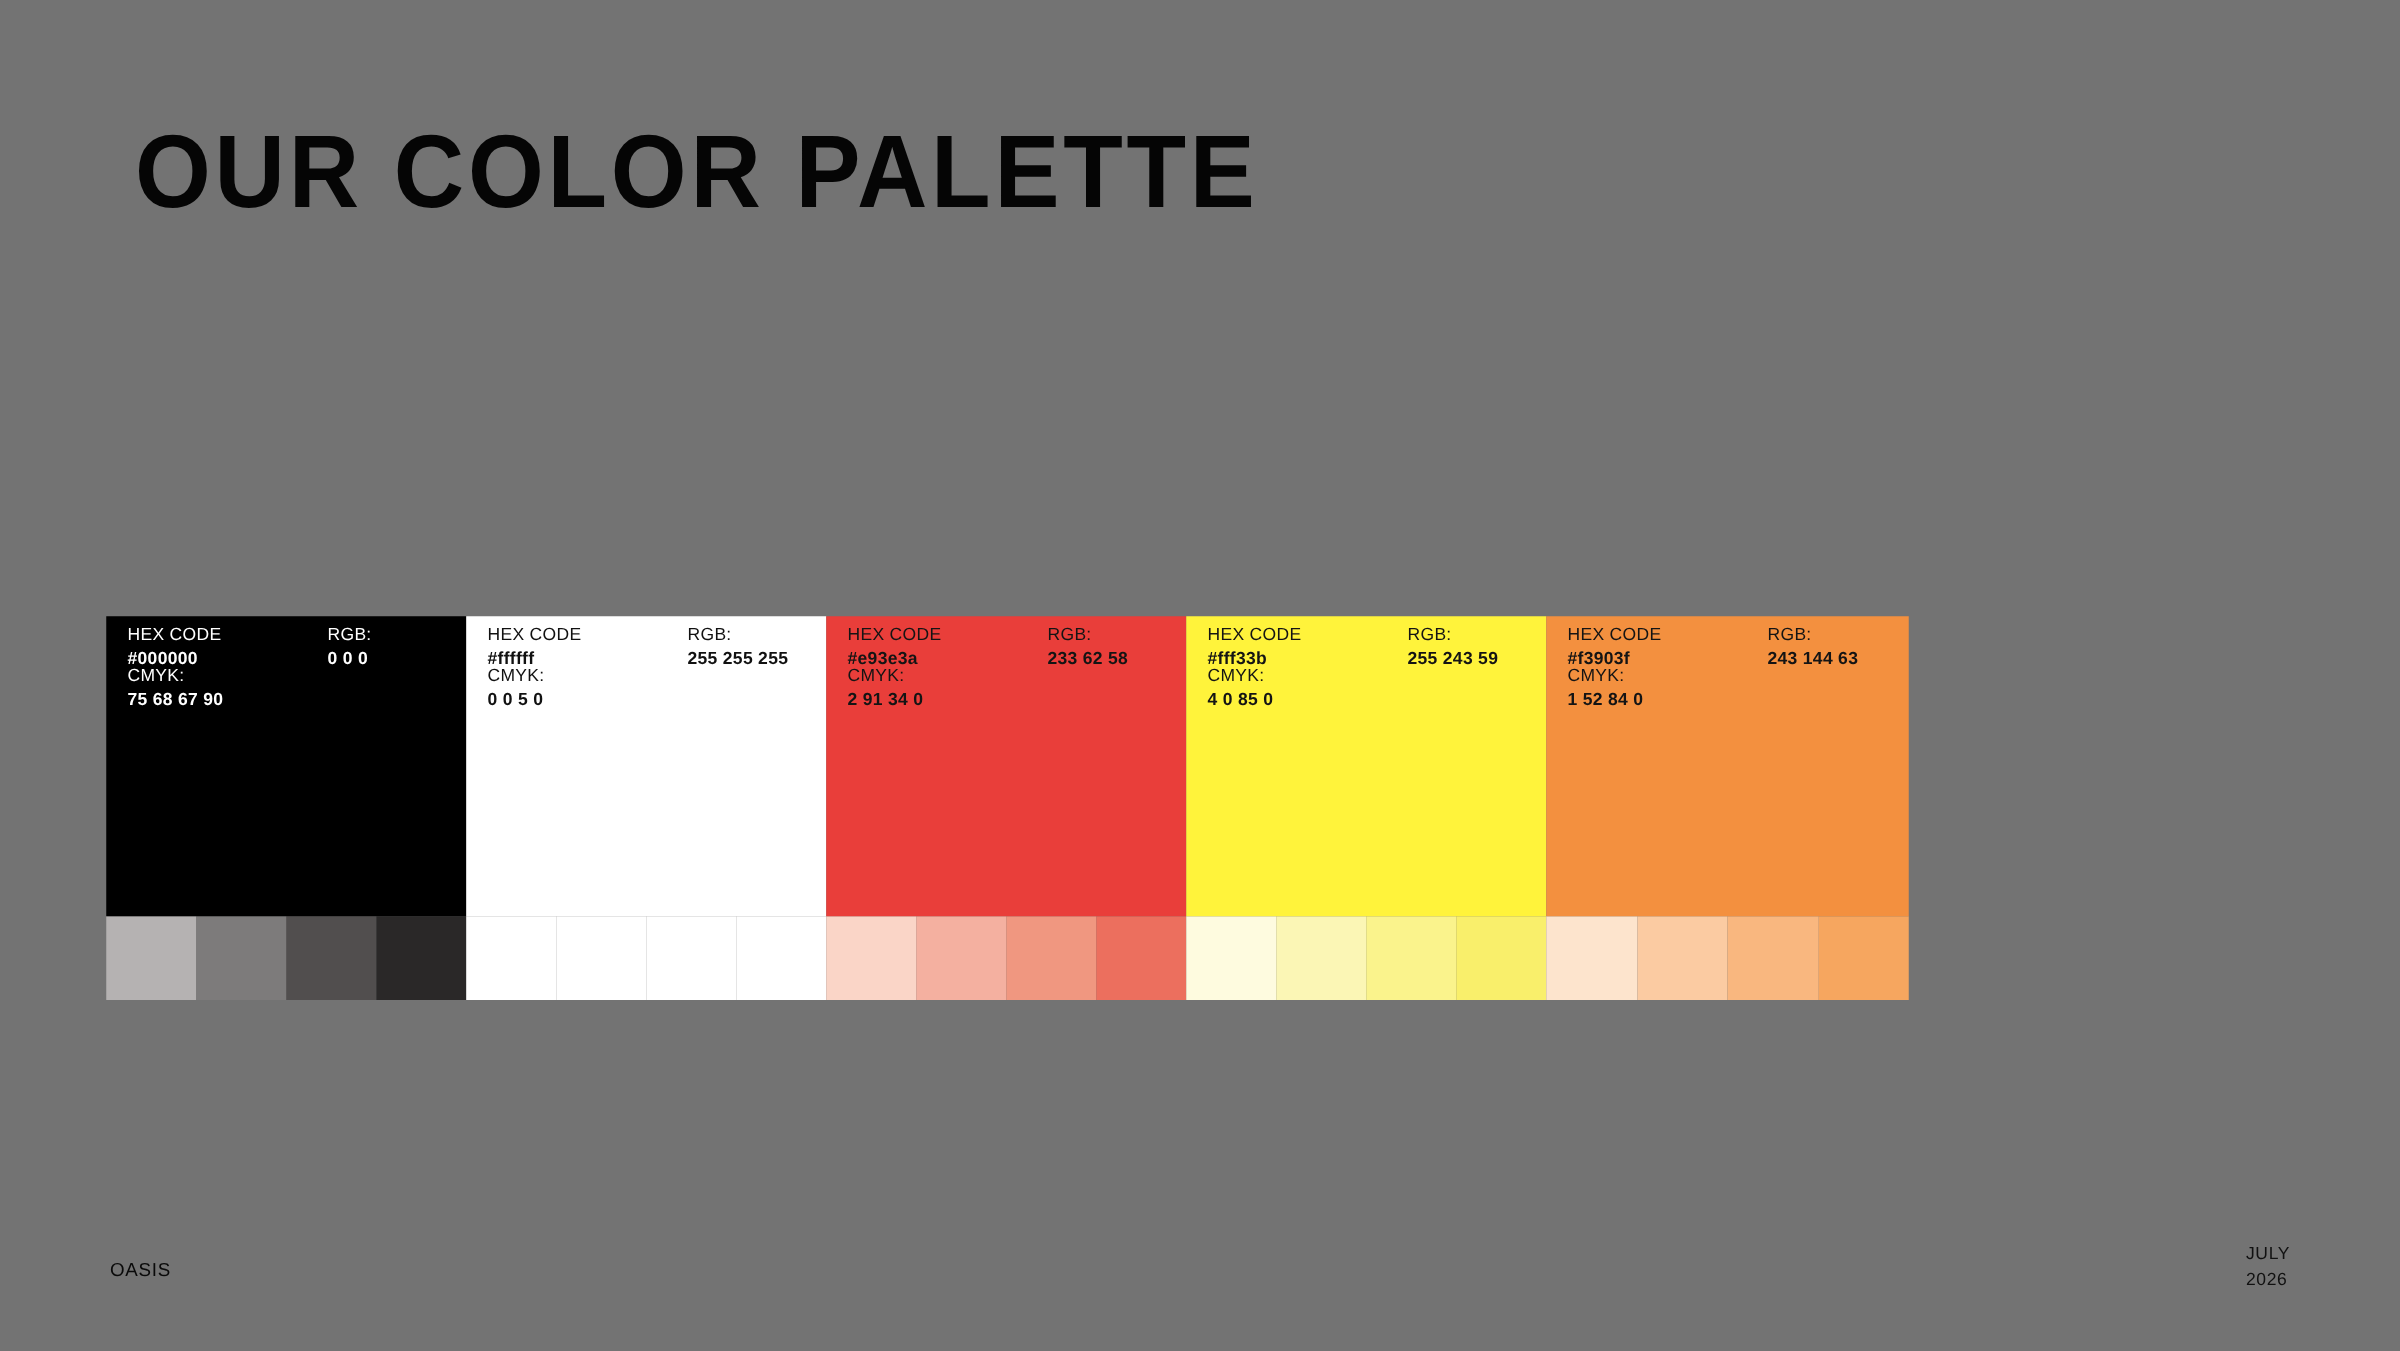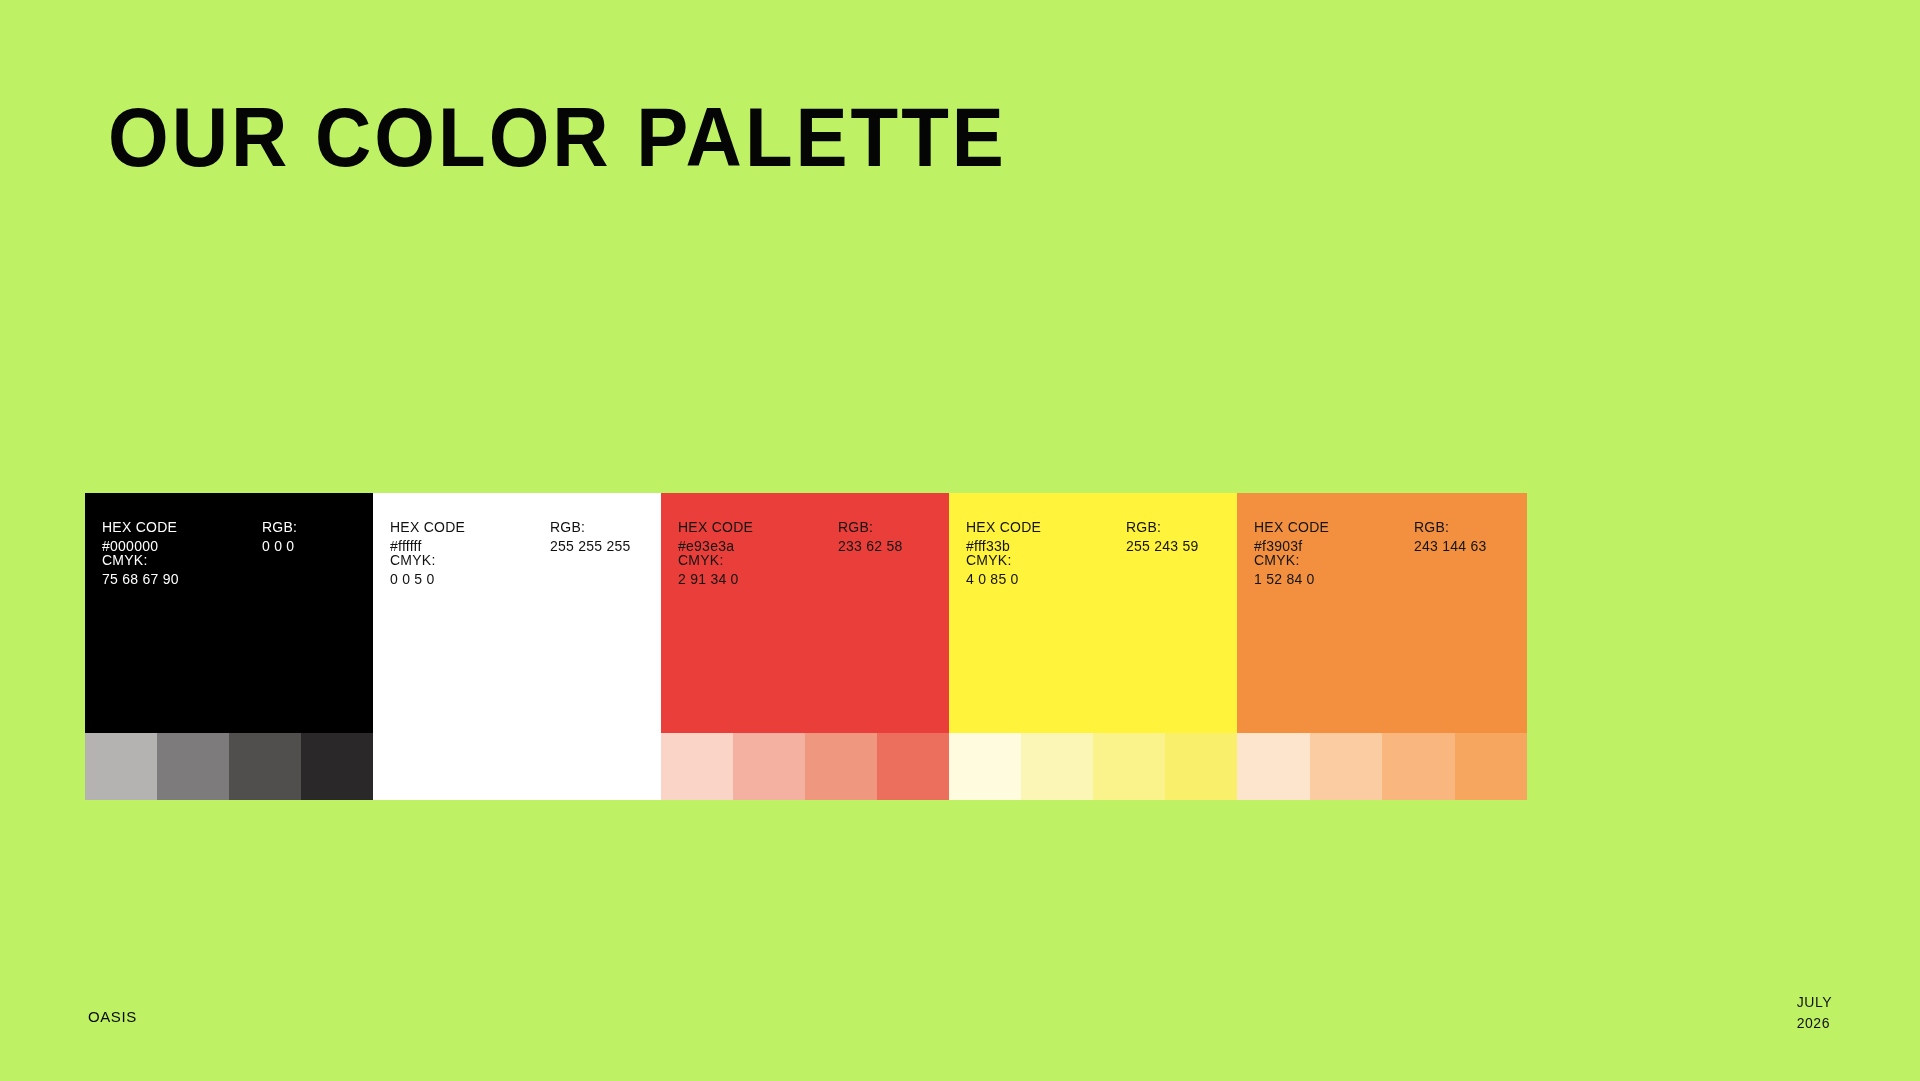--- a/index.html
+++ b/index.html
@@ -2,21 +2,21 @@
 <html><head>
 <meta charset="utf-8">
 <style>
   * { margin:0; padding:0; box-sizing:border-box; }
   html, body {
     width:1920px; height:1081px;
     background:#ffffff;
     font-family:"Liberation Sans", sans-serif;
     overflow:hidden;
   }
-  .page { position:relative; width:1920px; height:1081px; background:#bef264; }
+  .page { position:relative; width:1920px; height:1081px; background:#737373; }
 
   
   .title {
     position:absolute;
     left:108px; top:96px;
     font-size:78px;
     font-weight:900;
     letter-spacing:3.0px;
     line-height:1.0;
     color:#050505;
@@ -44,39 +44,39 @@
   }
   .swatch {
     position:relative;
     height:307px;
     display:flex;
     flex-direction:column;
   }
   .swatch-main {
     flex:0 0 240px;
     position:relative;
-    padding:27px 0 0 17px;
+    padding:7px 0 0 17px;
   }
   .info {
     display:flex;
     flex-direction:row;
     width:100%;
   }
   .info-col { flex:0 0 160px; }
   .info-col.rgb { flex:0 0 auto; }
   .lbl {
     font-size:14px;
     font-weight:400;
     letter-spacing:0.25px;
     line-height:1.05;
     white-space:nowrap;
   }
   .val {
     font-size:14px;
-    font-weight:400;
+    font-weight:700;
     letter-spacing:0.25px;
     line-height:1.05;
     white-space:nowrap;
     margin-top:4px;
   }
   .cmyk-block { }
 
   .tints { flex:0 0 67px; display:flex; }
   .tint { flex:1 1 0; height:67px; }
 

